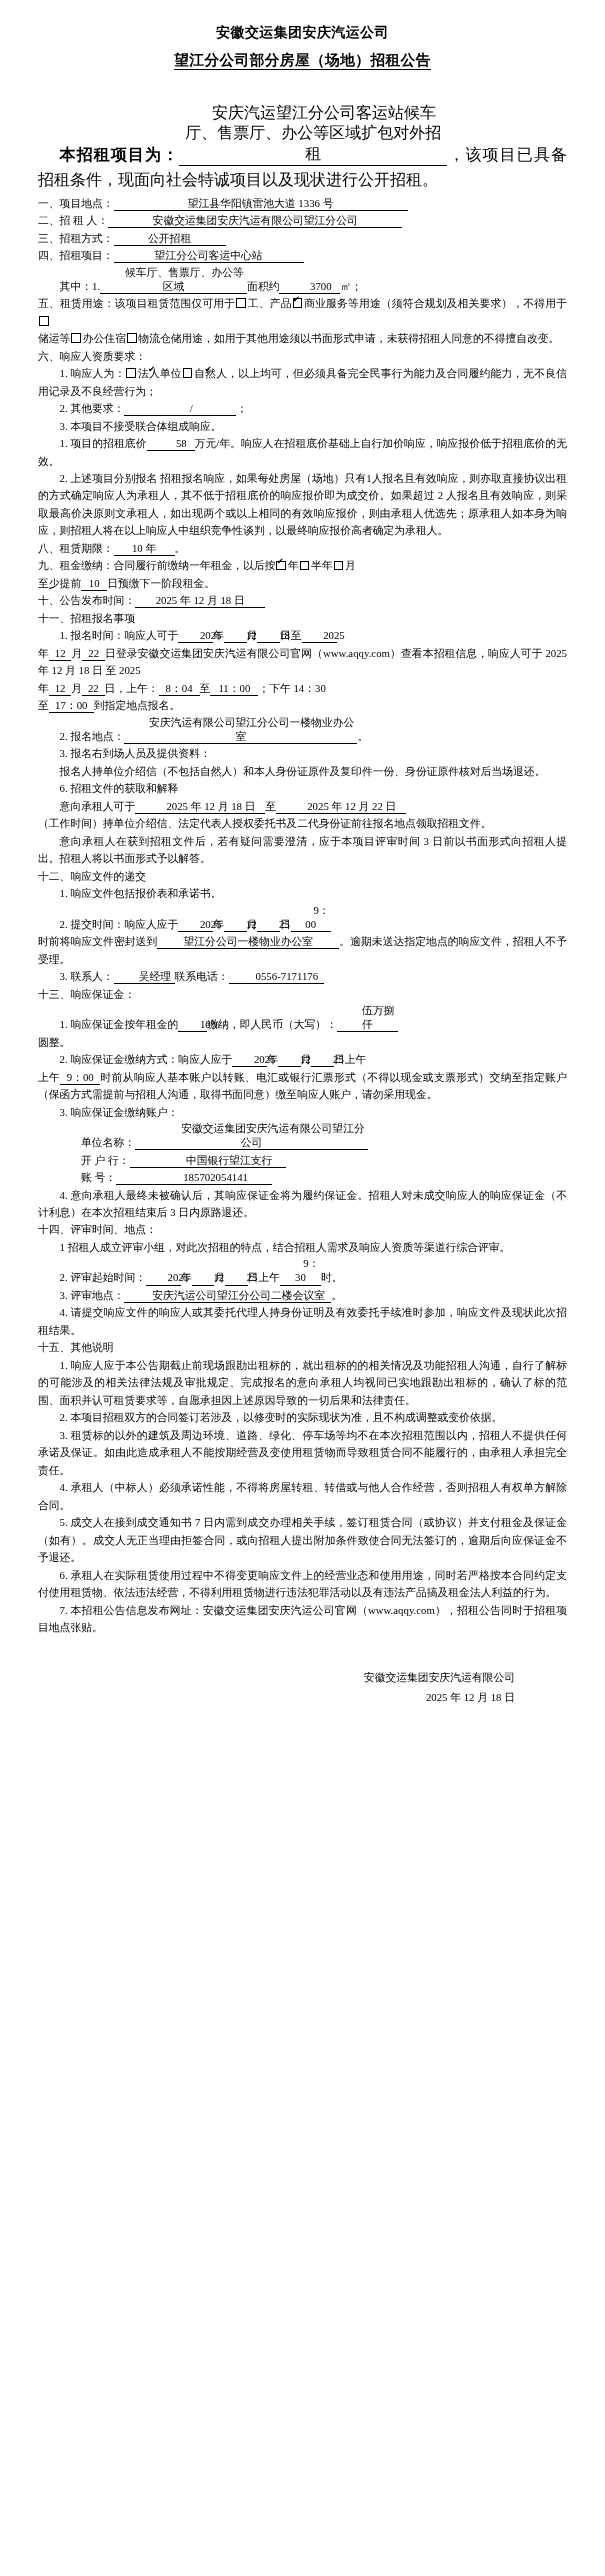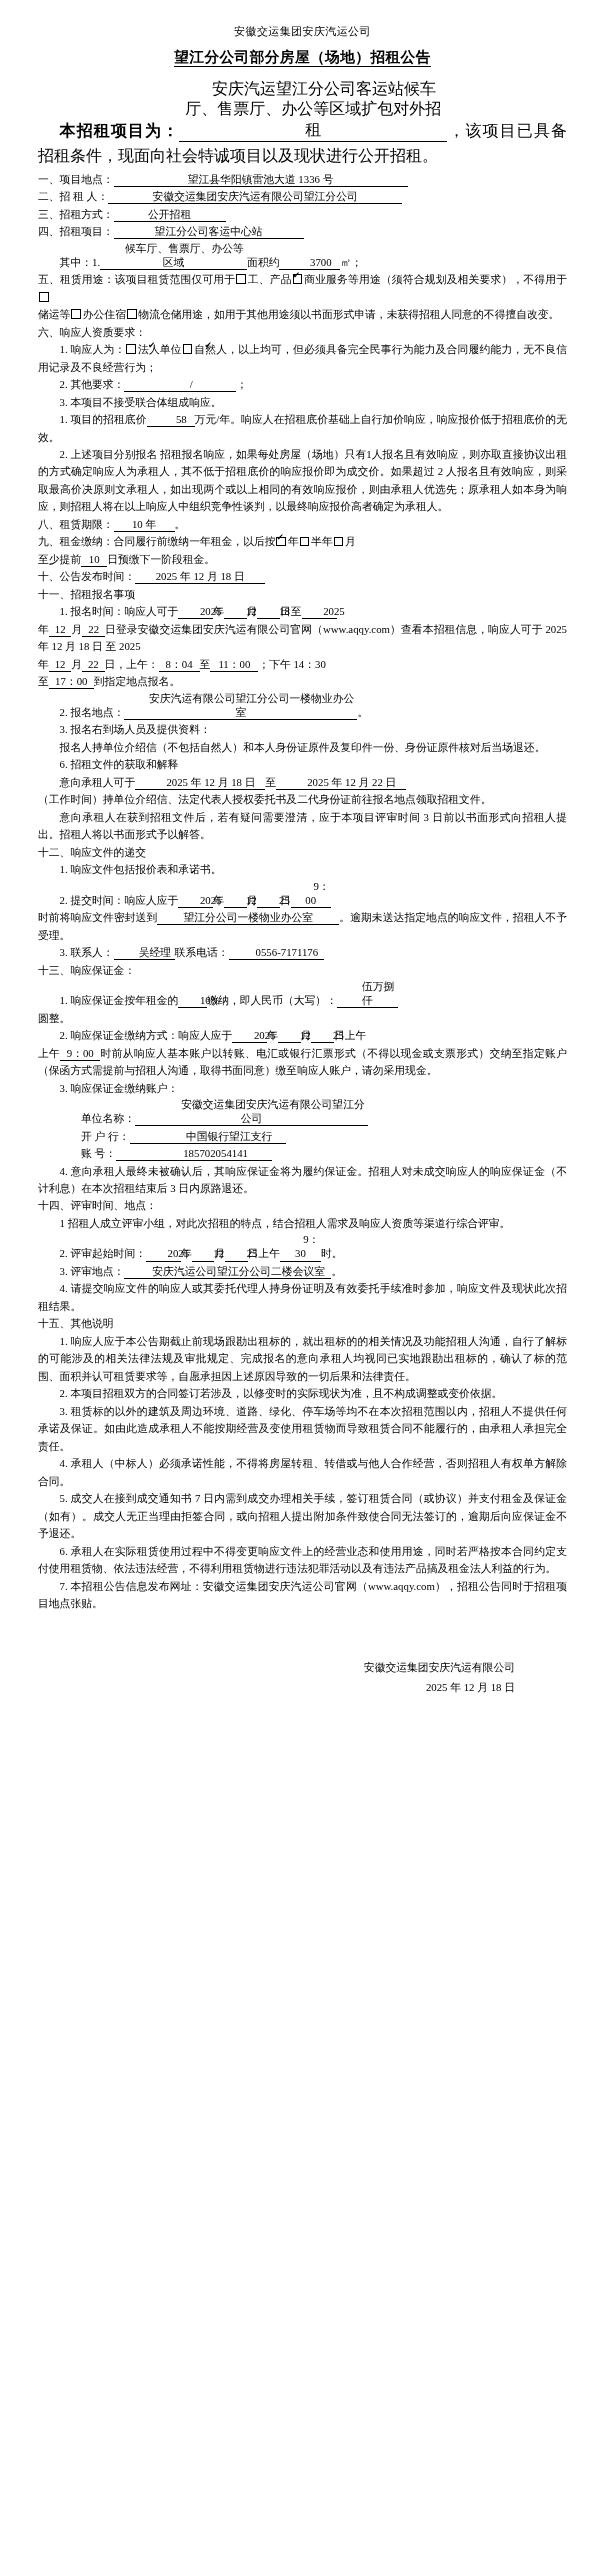--- a/index.html
+++ b/index.html
@@ -11,31 +11,31 @@
   }
   .page{
     width:605px;
     min-height:2576px;
     box-sizing:border-box;
     padding:24px 38px 35px 38px;
     background:#fff;
   }
   .title1{
     text-align:center;
-    font-size:11px;
-    font-weight:normal;
+    font-size:14px;
+    font-weight:bold;
     letter-spacing:0.4px;
     margin-bottom:8.6px;
   }
   .title2{
     text-align:center;
     font-size:14.7px;
     font-weight:bold;
     letter-spacing:0.4px;
-    margin-bottom:12px;
+    margin-bottom:33px;
   }
   .title2 span{
     border-bottom:1.3px solid #000;
     padding-bottom:1.7px;
   }
   p{
     margin:0 0 1.7px 0;
     font-size:16px;
     line-height:1.62;
     text-align:justify;
@@ -62,21 +62,21 @@
     position:relative;
   }
   .cb.on:after{
     content:"✔";
     position:absolute;
     left:-0.9px;top:-4.3px;
     font-size:8.6px;
     line-height:8.6px;
   }
   .footer{
-    margin-top:44px;
+    margin-top:30px;
     text-align:right;
     font-size:10.8px;
     line-height:1.9;
     padding-right:52px;
   }
   .footer .ln{display:block;}
 </style>
 </head>
 <body>
 

